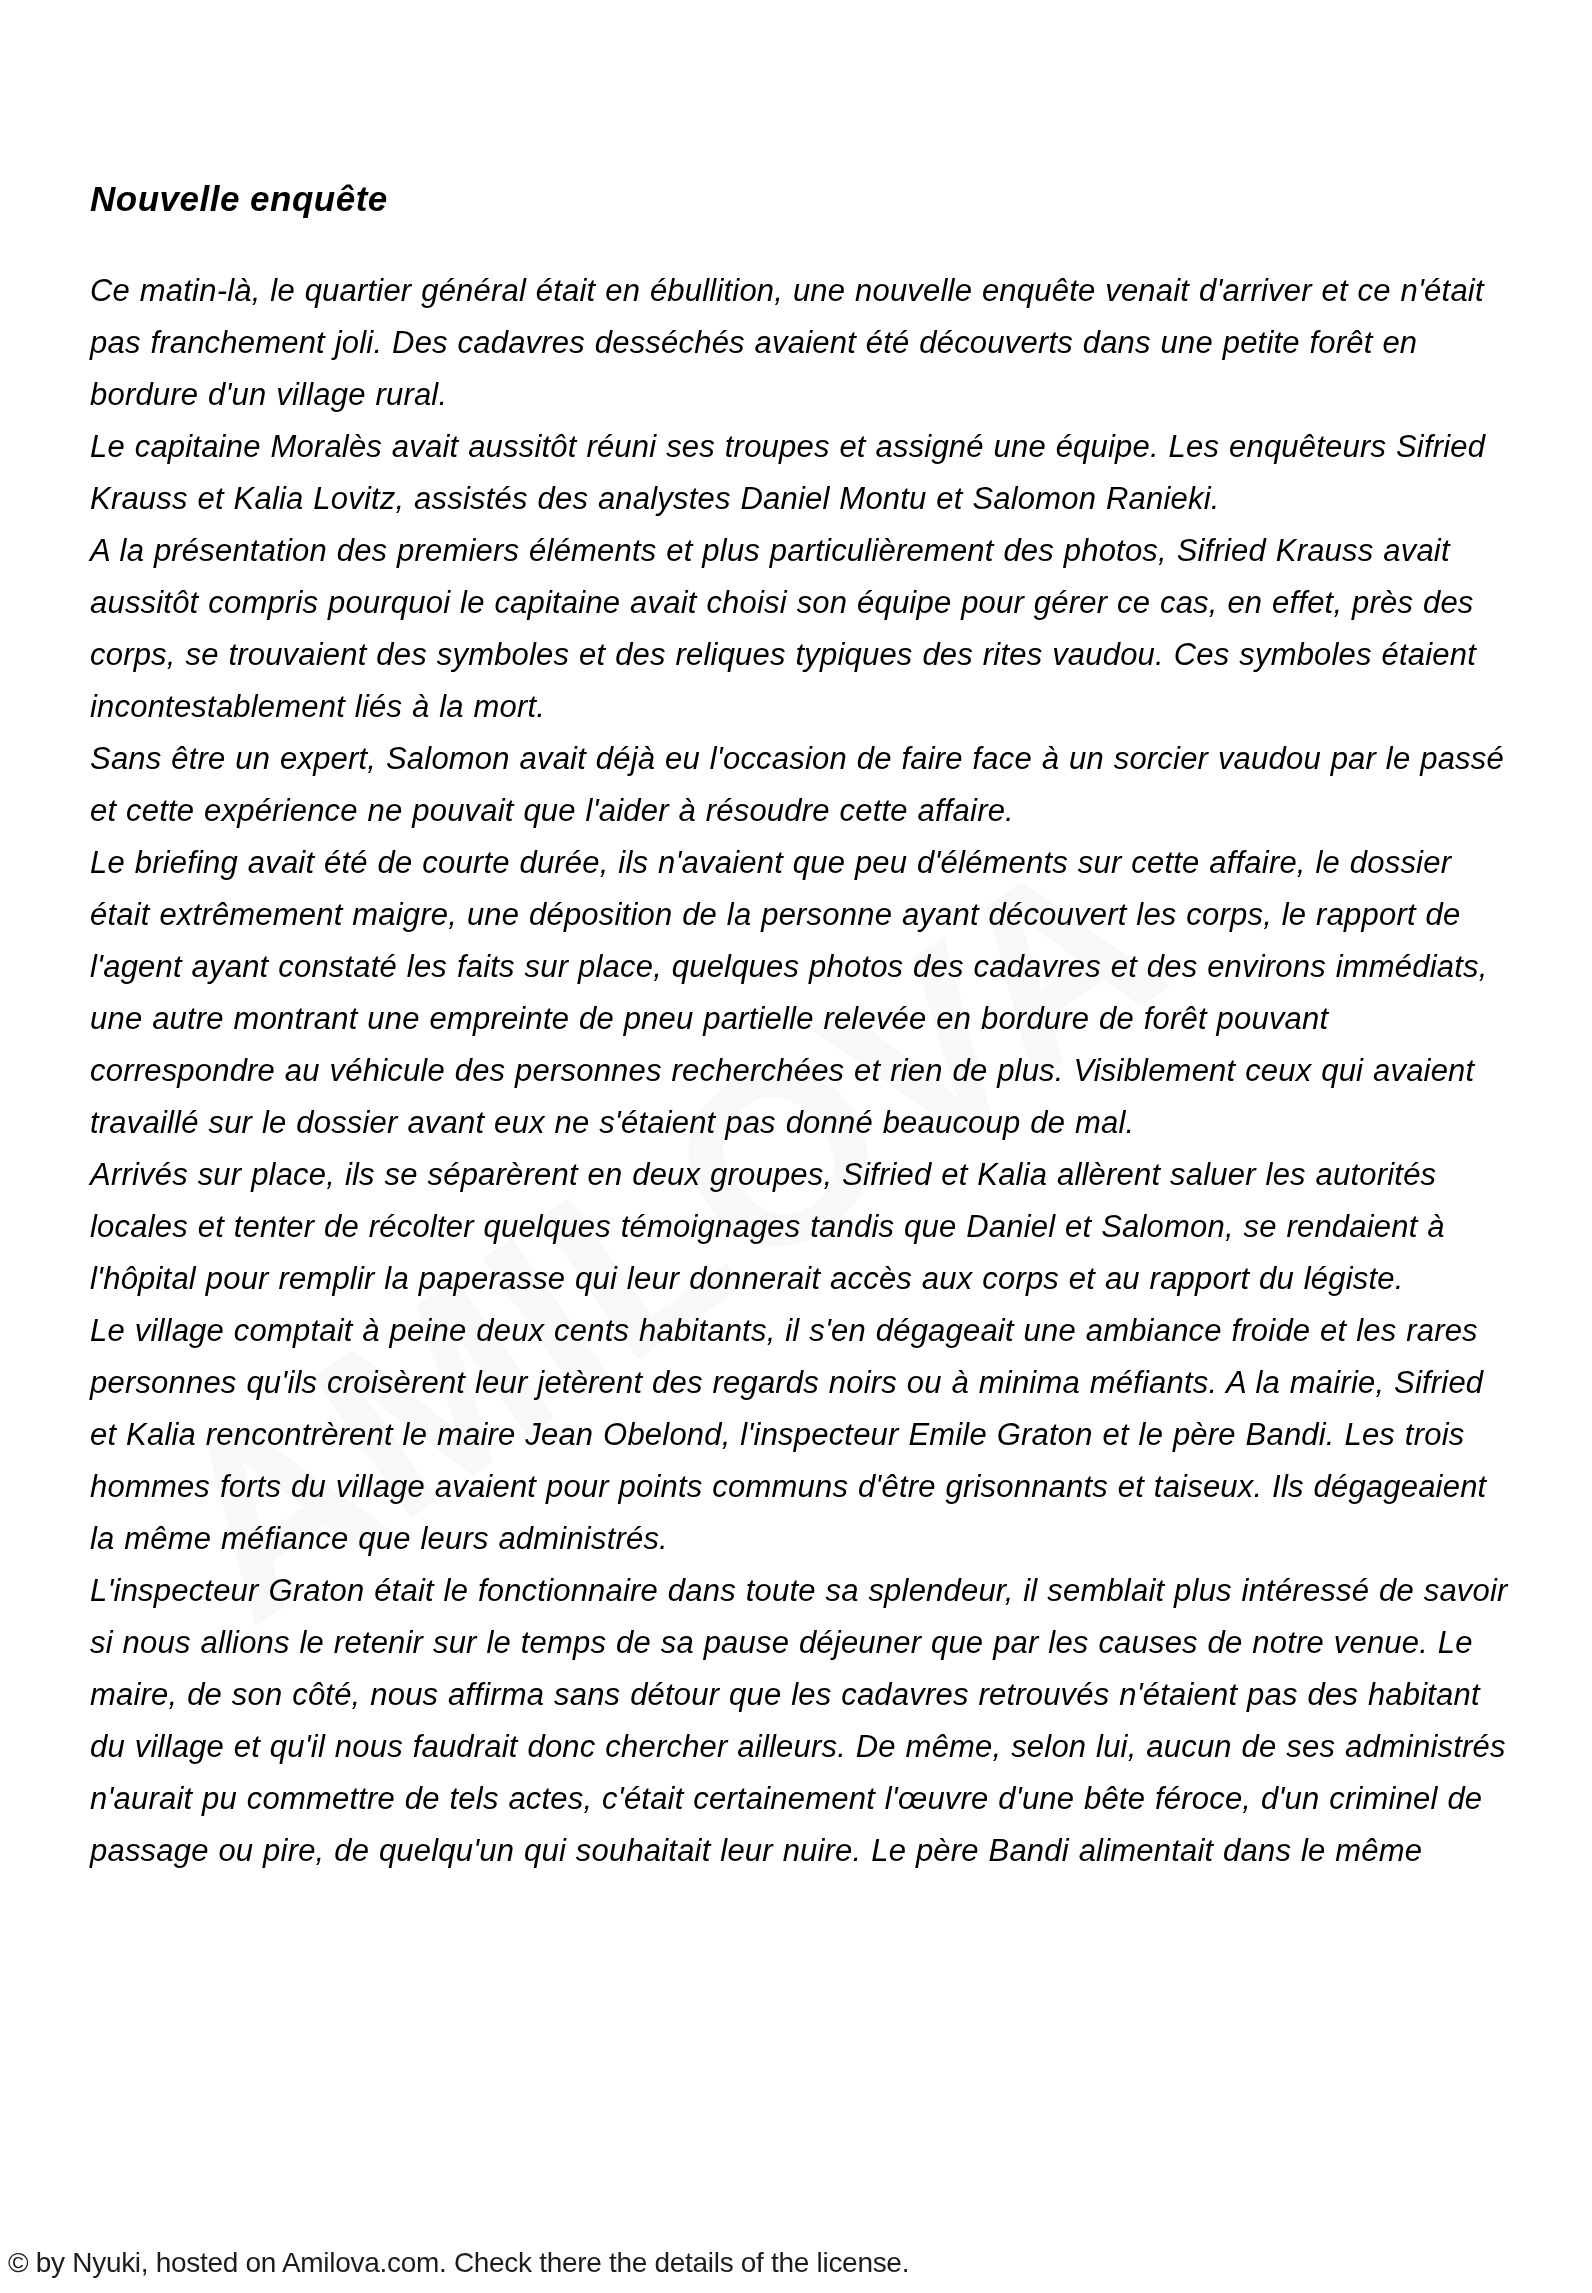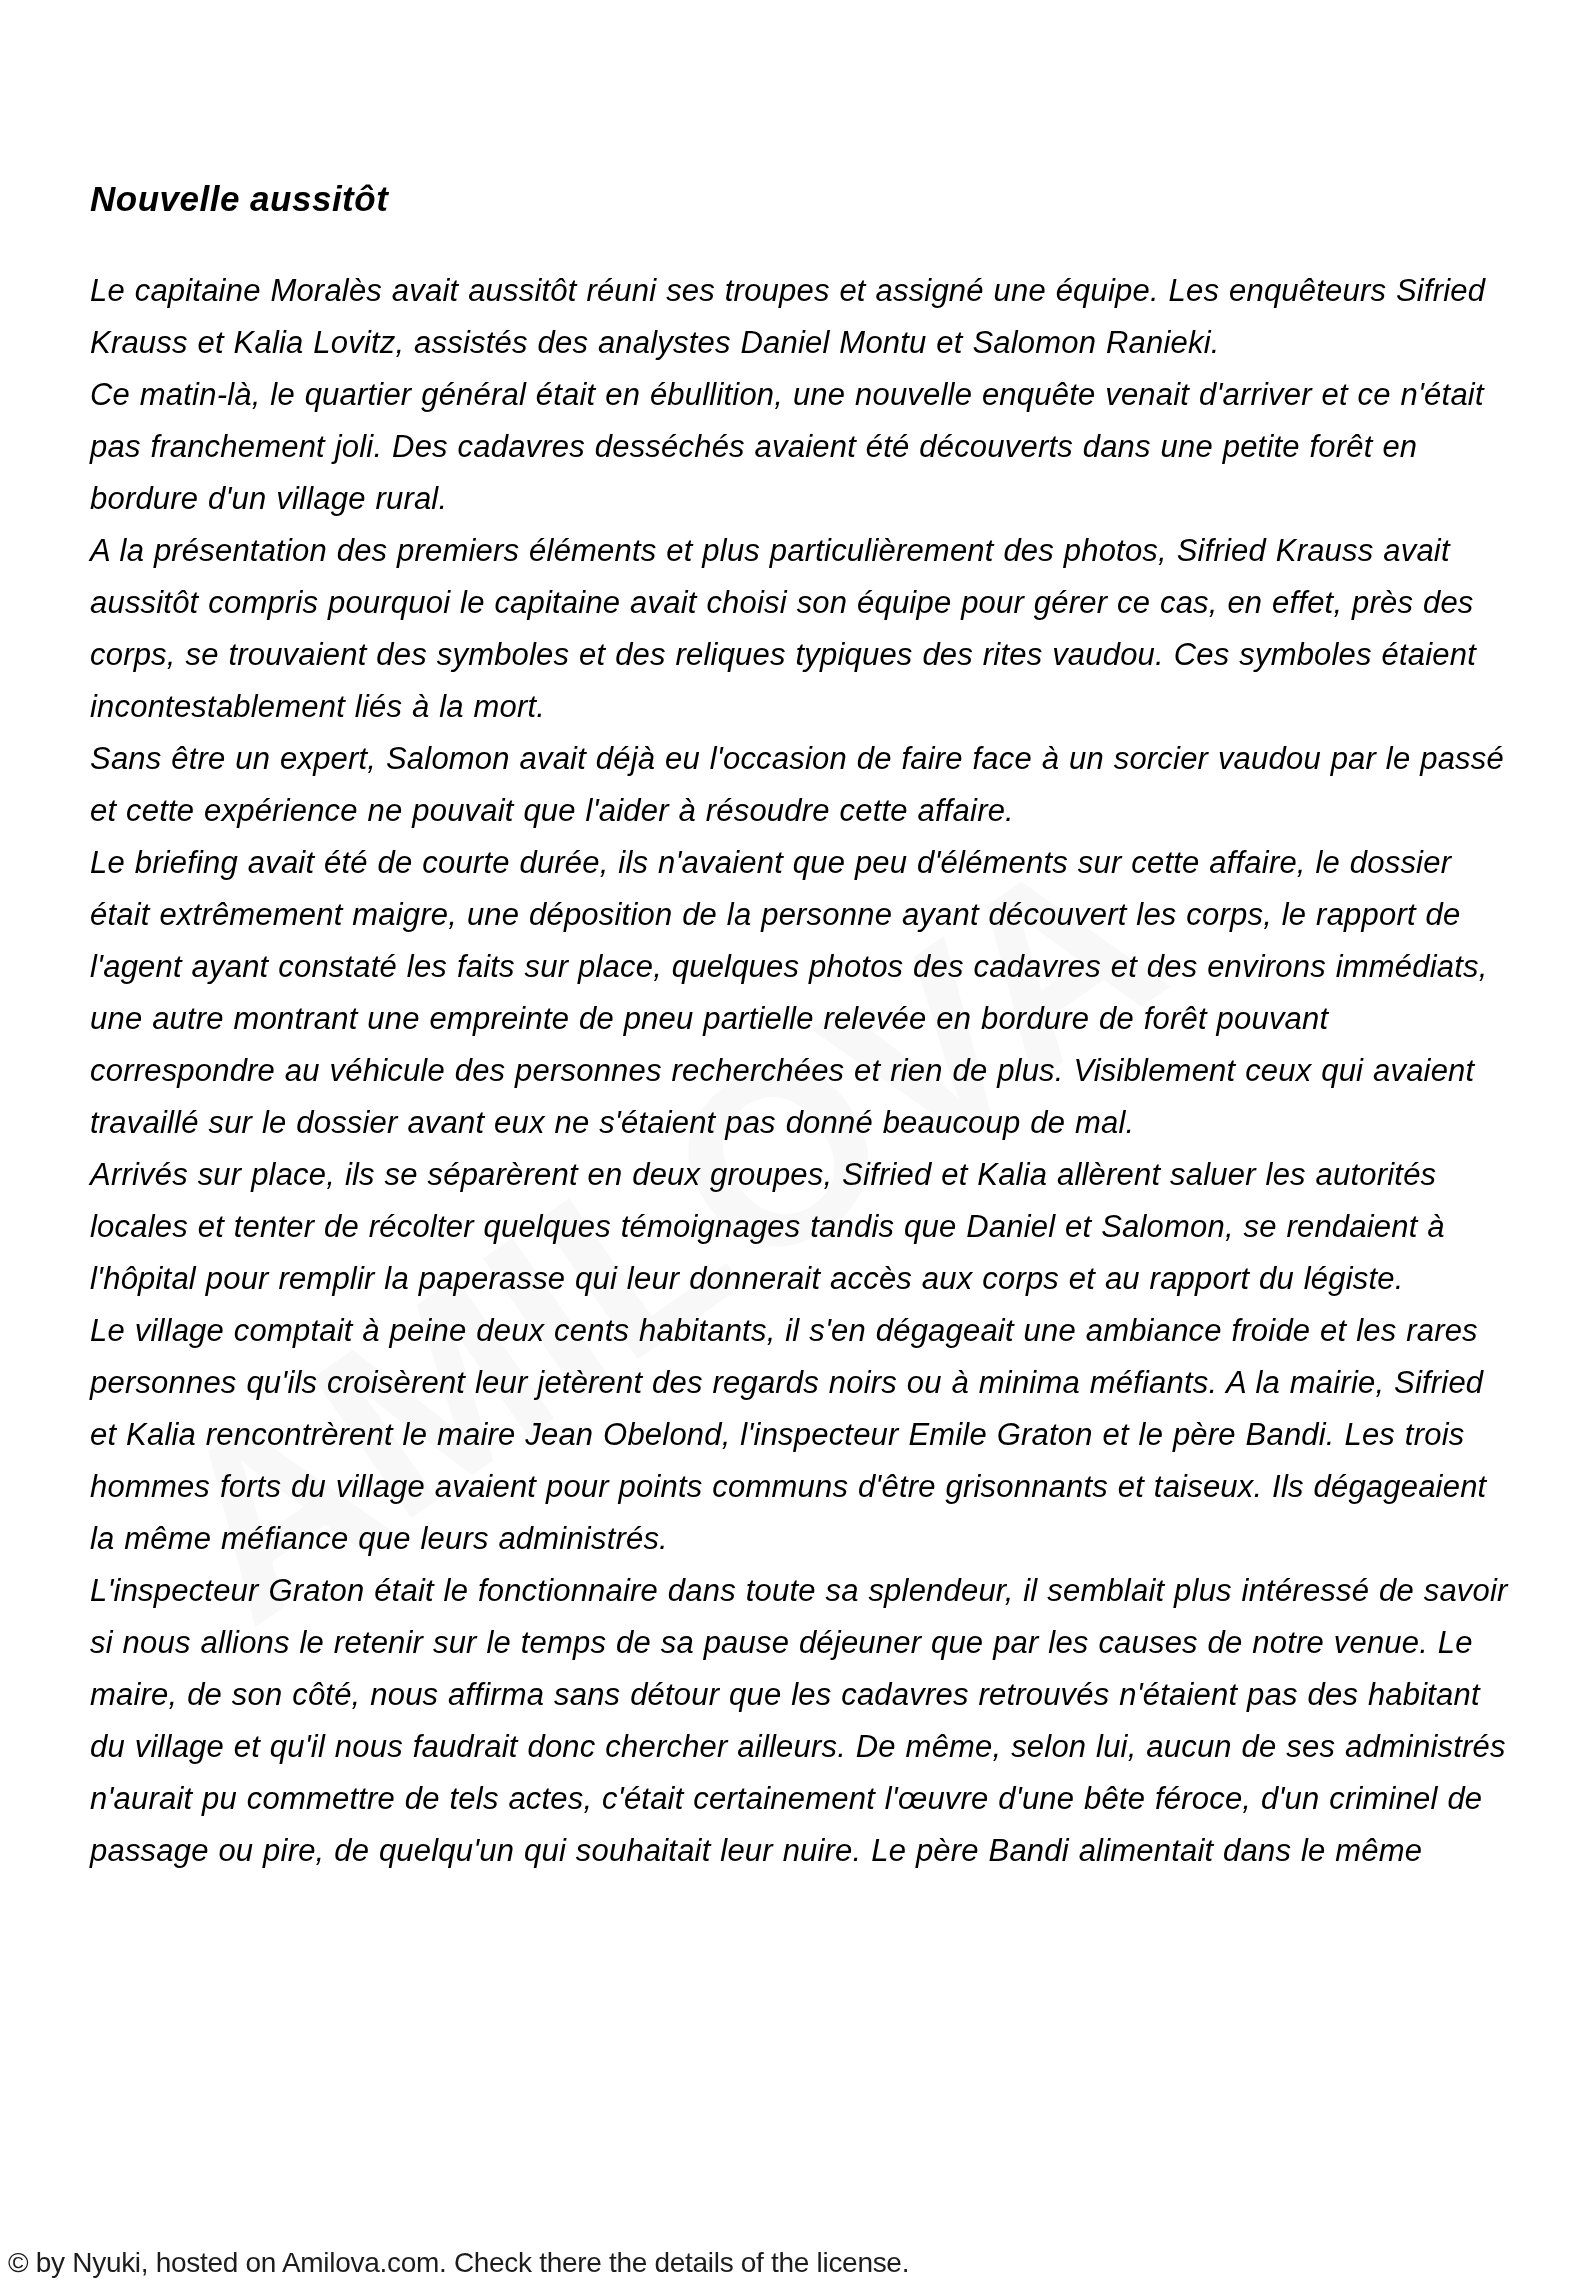--- a/index.html
+++ b/index.html
@@ -76,25 +76,25 @@
   }
 </style>
 </head>
 <body>
 
 <div class="page">
 
   <div class="watermark">AMILOVA</div>
 
   <div class="content">
-    <h1 class="title">Nouvelle aussitôt</h1>
+    <h1 class="title">Nouvelle enquête</h1>
 
     <div class="story">
+      <p>Ce matin-là, le quartier général était en ébullition, une nouvelle enquête venait d'arriver et ce n'était pas franchement joli. Des cadavres desséchés avaient été découverts dans une petite forêt en bordure d'un village rural.</p>
       <p>Le capitaine Moralès avait aussitôt réuni ses troupes et assigné une équipe. Les enquêteurs Sifried Krauss et Kalia Lovitz, assistés des analystes Daniel Montu et Salomon Ranieki.</p>
-      <p>Ce matin-là, le quartier général était en ébullition, une nouvelle enquête venait d'arriver et ce n'était pas franchement joli. Des cadavres desséchés avaient été découverts dans une petite forêt en bordure d'un village rural.</p>
       <p>A la présentation des premiers éléments et plus particulièrement des photos, Sifried Krauss avait aussitôt compris pourquoi le capitaine avait choisi son équipe pour gérer ce cas, en effet, près des corps, se trouvaient des symboles et des reliques typiques des rites vaudou. Ces symboles étaient incontestablement liés à la mort.</p>
       <p>Sans être un expert, Salomon avait déjà eu l'occasion de faire face à un sorcier vaudou par le passé et cette expérience ne pouvait que l'aider à résoudre cette affaire.</p>
       <p>Le briefing avait été de courte durée, ils n'avaient que peu d'éléments sur cette affaire, le dossier était extrêmement maigre, une déposition de la personne ayant découvert les corps, le rapport de l'agent ayant constaté les faits sur place, quelques photos des cadavres et des environs immédiats, une autre montrant une empreinte de pneu partielle relevée en bordure de forêt pouvant correspondre au véhicule des personnes recherchées et rien de plus. Visiblement ceux qui avaient travaillé sur le dossier avant eux ne s'étaient pas donné beaucoup de mal.</p>
       <p>Arrivés sur place, ils se séparèrent en deux groupes, Sifried et Kalia allèrent saluer les autorités locales et tenter de récolter quelques témoignages tandis que Daniel et Salomon, se rendaient à l'hôpital pour remplir la paperasse qui leur donnerait accès aux corps et au rapport du légiste.</p>
       <p>Le village comptait à peine deux cents habitants, il s'en dégageait une ambiance froide et les rares personnes qu'ils croisèrent leur jetèrent des regards noirs ou à minima méfiants. A la mairie, Sifried et Kalia rencontrèrent le maire Jean Obelond, l'inspecteur Emile Graton et le père Bandi. Les trois hommes forts du village avaient pour points communs d'être grisonnants et taiseux. Ils dégageaient la même méfiance que leurs administrés.</p>
       <p>L'inspecteur Graton était le fonctionnaire dans toute sa splendeur, il semblait plus intéressé de savoir si nous allions le retenir sur le temps de sa pause déjeuner que par les causes de notre venue. Le maire, de son côté, nous affirma sans détour que les cadavres retrouvés n'étaient pas des habitant du village et qu'il nous faudrait donc chercher ailleurs. De même, selon lui, aucun de ses administrés n'aurait pu commettre de tels actes, c'était certainement l'œuvre d'une bête féroce, d'un criminel de passage ou pire, de quelqu'un qui souhaitait leur nuire. Le père Bandi alimentait dans le même</p>
     </div>
   </div>
 
   <div class="footer">© by Nyuki, hosted on Amilova.com. Check there the details of the license.</div>

